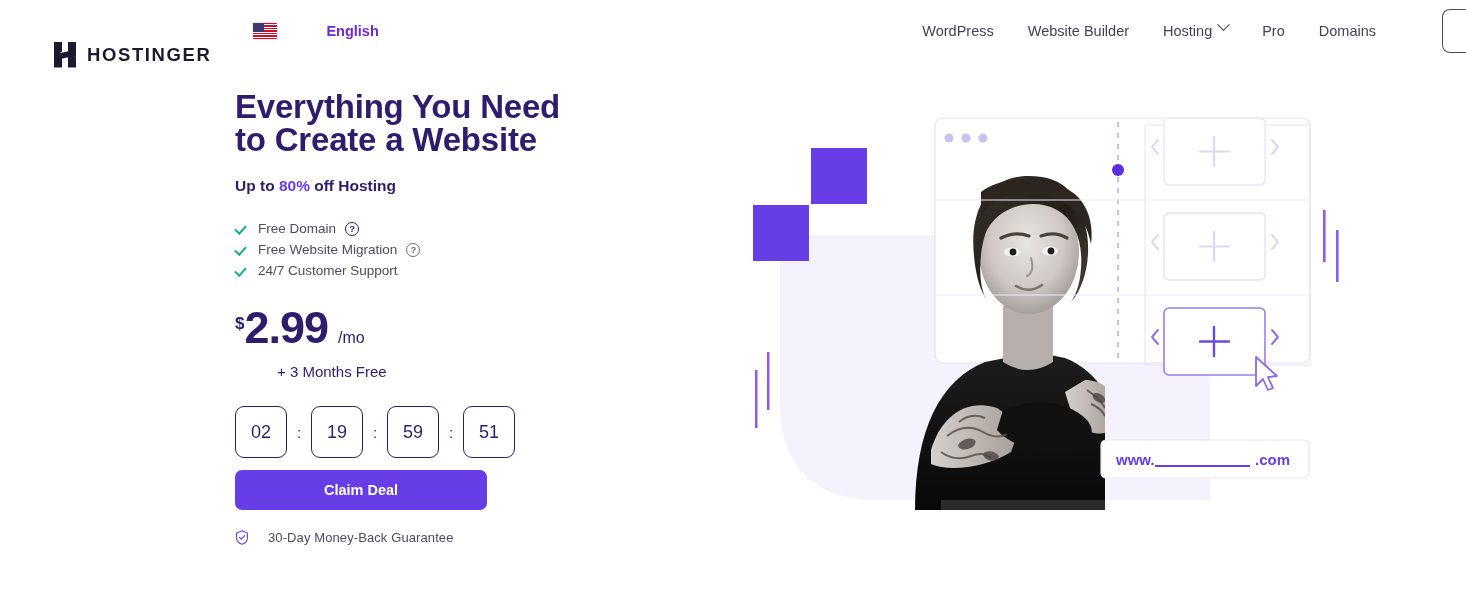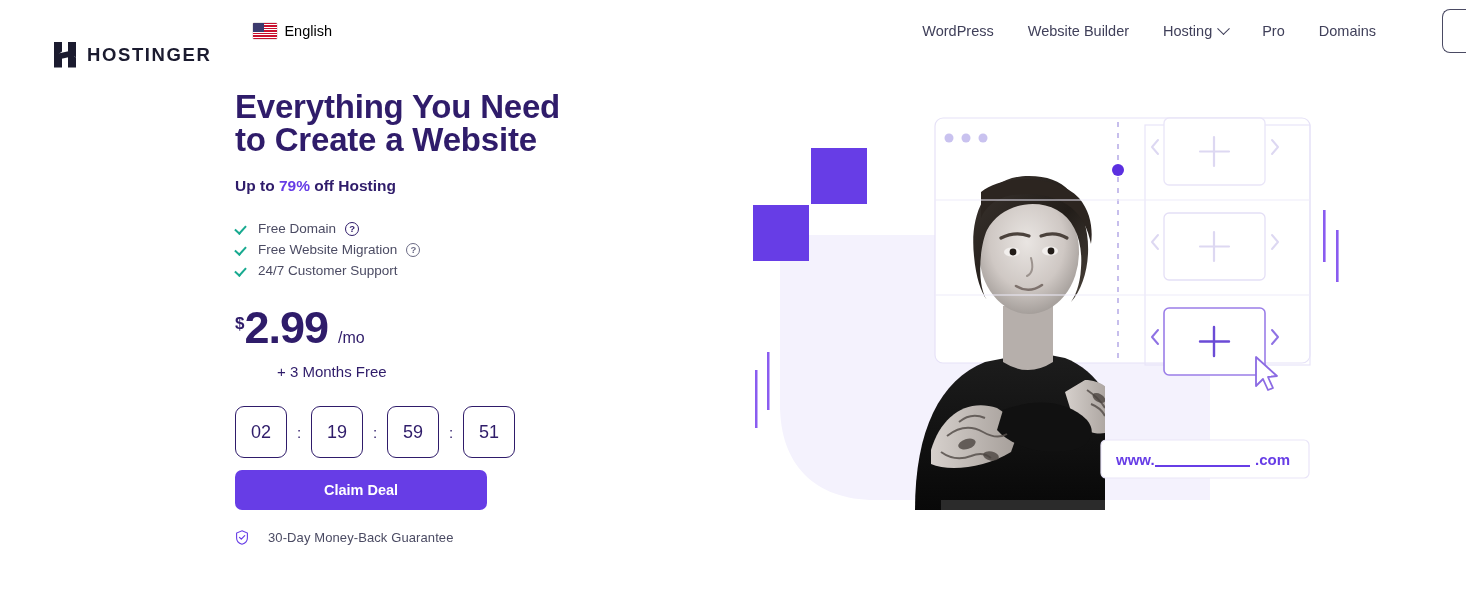--- a/index.html
+++ b/index.html
@@ -44,29 +44,29 @@
     background: repeating-linear-gradient(
       to bottom,
       #c8102e 0px, #c8102e 1.23px,
       #ffffff 1.23px, #ffffff 2.46px);
     box-shadow: 0 0 0 0.5px rgba(0,0,0,.18);
   }
   .flag .canton {
     position: absolute; left: 0; top: 0; width: 10.5px; height: 8.6px;
     background: #3c3b6e;
   }
-  .lang-label { font-size: 14.5px; font-weight: 400; color: #000000; }
+  .lang-label { font-size: 14.5px; font-weight: 700; color: #6d28d9; margin-left: 42px; }
 
   .nav {
     margin-left: auto; display: flex; align-items: center;
     gap: 34px; padding-right: 0;
   }
   .nav a {
     font-size: 14.5px; color: #40405a; text-decoration: none;
-    display: flex; align-items: center; gap: 7px; white-space: nowrap;
+    display: flex; align-items: flex-start; gap: 7px; white-space: nowrap;
   }
   .chev {
     width: 9px; height: 9px; border-right: 1.8px solid #40405a;
     border-bottom: 1.8px solid #40405a; transform: rotate(45deg) translate(-2px,-2px);
   }
   .edge-btn {
     margin-left: 32px; width: 24px; height: 44px;
     border: 1.4px solid #4a4a63; border-right: none;
     border-radius: 8px 0 0 8px; background: #fff;
   }
@@ -173,21 +173,21 @@
         </a>
       <span class="edge-btn"></span>
     </nav>
   </div>
 
   <div class="left">
 
     <h1 class="headline">Everything You Need to Create a Website</h1>
 
     <div class="subhead">
-      <span>Up to </span><span class="pct">79%</span><span> off Hosting</span>
+      <span>Up to </span><span class="pct">80%</span><span> off Hosting</span>
     </div>
 
     <div class="features">
       <div class="feat">
         <span class="check"></span>
         <span class="feat-label">Free Domain</span>
         <span class="qmark">?</span>
       </div>
       <div class="feat">
         <span class="check"></span>

